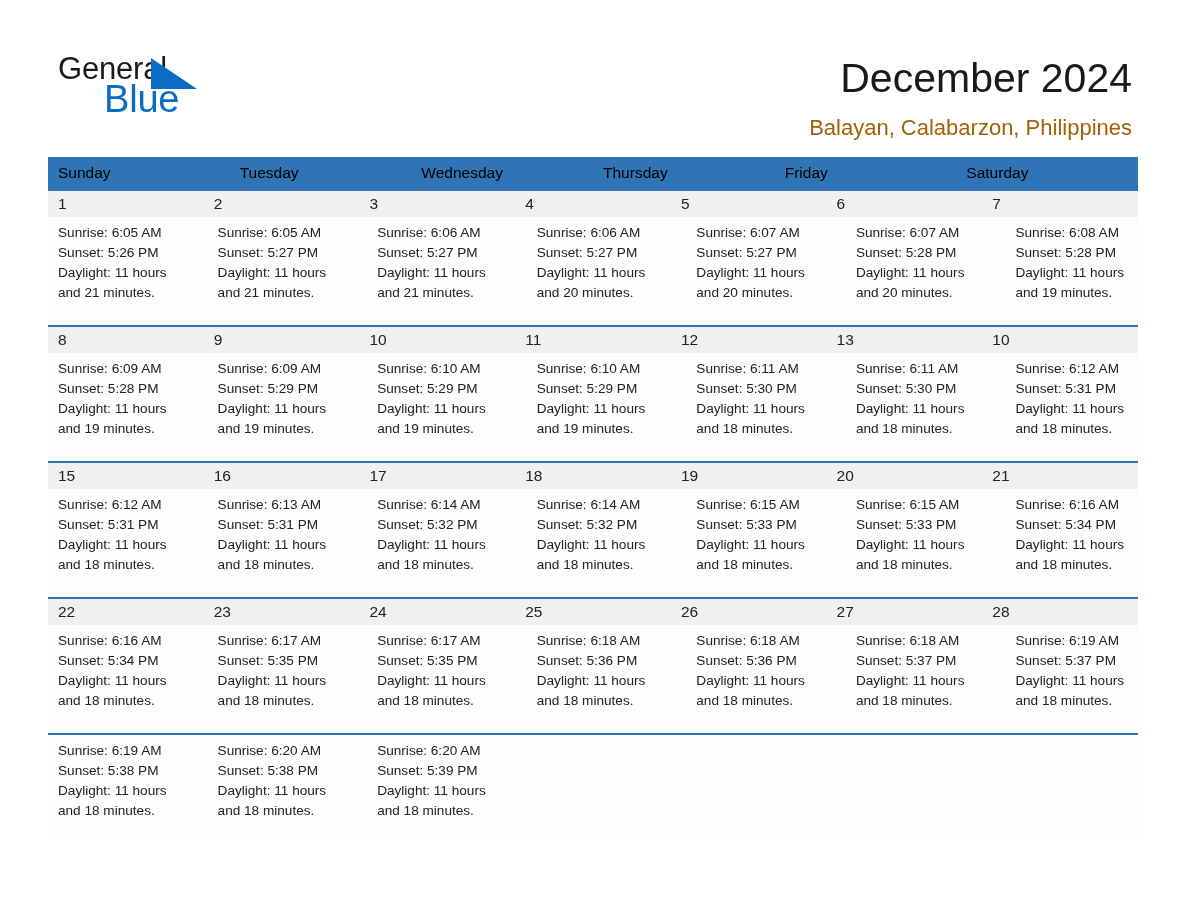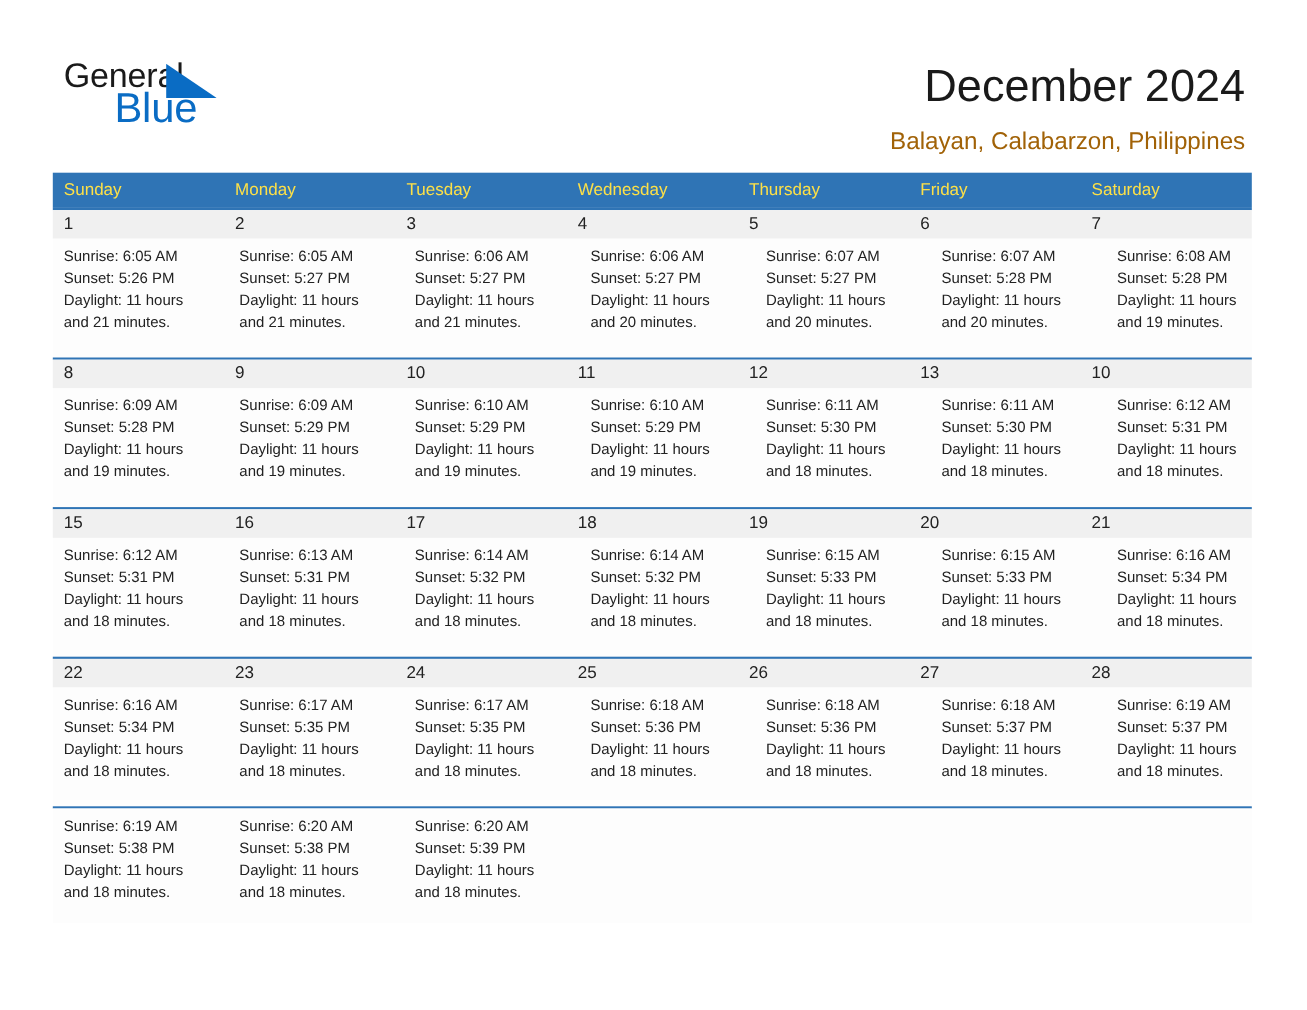--- a/index.html
+++ b/index.html
@@ -91,21 +91,21 @@
     width: 1090px;
   }
   .cal-head {
     display: flex;
     width: 100%;
     background: #2f74b5;
     height: 32px;
   }
   .cal-head .dow {
     flex: 1 1 0;
-    color: #fde047;
+    color: #000000;
     font-size: 15.5px;
     line-height: 32px;
     padding-left: 10px;
     white-space: nowrap;
     overflow: hidden;
   }
 
   .week {
     width: 100%;
     border-top: 2px solid #2f74b5;
@@ -160,21 +160,20 @@
     </div>
 
     <div class="title">December 2024</div>
     <div class="subtitle">Balayan, Calabarzon, Philippines</div>
   </div>
 
   <div class="calendar">
 
     <div class="cal-head">
       <div class="dow">Sunday</div>
-      <div class="dow">Monday</div>
       <div class="dow">Tuesday</div>
       <div class="dow">Wednesday</div>
       <div class="dow">Thursday</div>
       <div class="dow">Friday</div>
       <div class="dow">Saturday</div>
     </div>
 
     <div class="week">
       <div class="week-dates">
         <div class="dnum">1</div>

